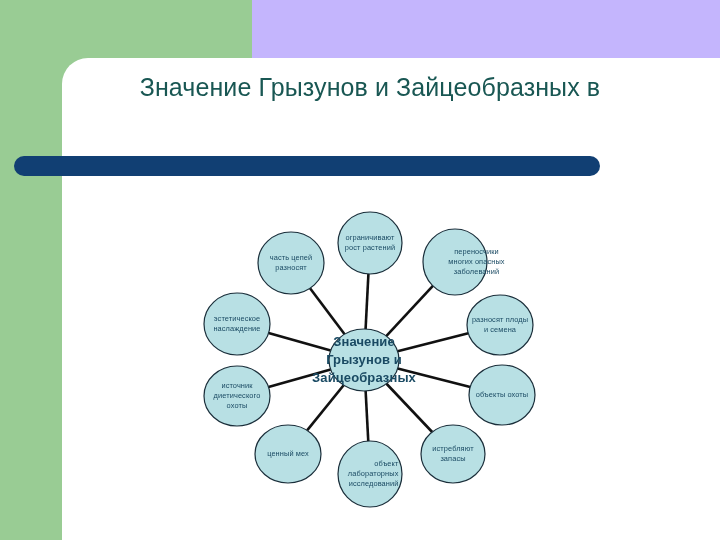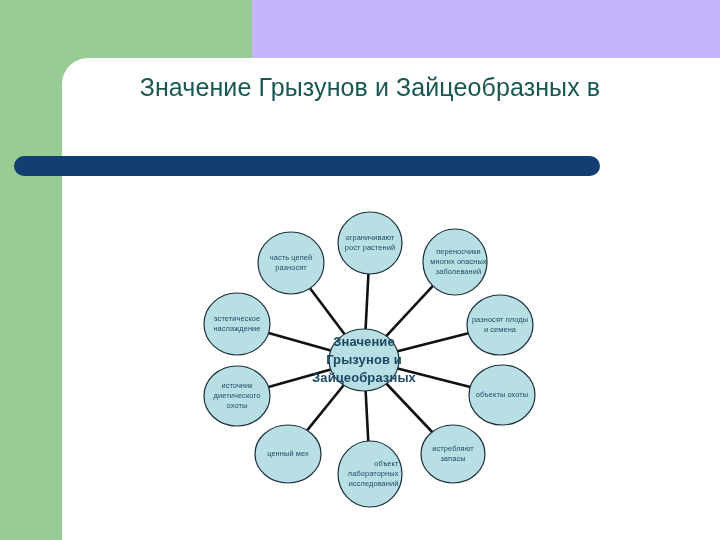--- a/index.html
+++ b/index.html
@@ -157,21 +157,21 @@
           <ellipse cx="370" cy="447" rx="32" ry="33" fill="#b8e0e4" stroke="#1a2e3a" stroke-width="1.2"></ellipse>
           <ellipse cx="288" cy="427" rx="33" ry="29" fill="#b8e0e4" stroke="#1a2e3a" stroke-width="1.2"></ellipse>
           <ellipse cx="237" cy="369" rx="33" ry="30" fill="#b8e0e4" stroke="#1a2e3a" stroke-width="1.2"></ellipse>
           <ellipse cx="237" cy="297" rx="33" ry="31" fill="#b8e0e4" stroke="#1a2e3a" stroke-width="1.2"></ellipse>
           <ellipse cx="291" cy="236" rx="33" ry="31" fill="#b8e0e4" stroke="#1a2e3a" stroke-width="1.2"></ellipse>
           <ellipse cx="364" cy="333" rx="35" ry="31" fill="#b8e0e4" stroke="#1a2e3a" stroke-width="1.2"></ellipse>
         </g>
     </svg>
     <div id="labels">
         <div class="node-label" style="left: 341.52px; top: 188.1px; width: 56.96px; height: 55.8px; color: rgb(26, 74, 99);">ограничивают рост растений</div>
-        <div class="node-label" style="left: 430px; top: 205.3px; width: 56.96px; height: 59.4px; color: rgb(26, 74, 99);">переносчики многих опасных заболеваний</div>
+        <div class="node-label" style="left: 448px; top: 205.3px; width: 56.96px; height: 59.4px; color: rgb(26, 74, 99);">переносчики многих опасных заболеваний</div>
         <div class="node-label" style="left: 470.63px; top: 271px; width: 58.74px; height: 54px; color: rgb(26, 74, 99);">разносят плоды и семена</div>
         <div class="node-label" style="left: 472.63px; top: 341px; width: 58.74px; height: 54px; color: rgb(26, 74, 99);">объекты охоты</div>
         <div class="node-label" style="left: 424.52px; top: 400.9px; width: 56.96px; height: 52.2px; color: rgb(26, 74, 99);">истребляют запасы</div>
         <div class="node-label" style="left: 341.52px; top: 417.3px; width: 56.96px; height: 59.4px; color: rgb(26, 74, 99); text-align: right;">объект лабораторных исследований</div>
         <div class="node-label" style="left: 258.63px; top: 400.9px; width: 58.74px; height: 52.2px; color: rgb(26, 74, 99);">ценный мех</div>
         <div class="node-label" style="left: 207.63px; top: 342px; width: 58.74px; height: 54px; color: rgb(26, 74, 99);">источник диетического охоты</div>
         <div class="node-label" style="left: 207.63px; top: 269.1px; width: 58.74px; height: 55.8px; color: rgb(26, 74, 99);">эстетическое наслаждение</div>
         <div class="node-label" style="left: 261.63px; top: 208.1px; width: 58.74px; height: 55.8px; color: rgb(26, 74, 99);">часть цепей разносят</div>
         <div class="node-label center" style="left: 332.85px; top: 305.1px; width: 62.3px; height: 55.8px; color: rgb(26, 74, 99);">Значение Грызунов и Зайцеобразных</div>
       </div>

